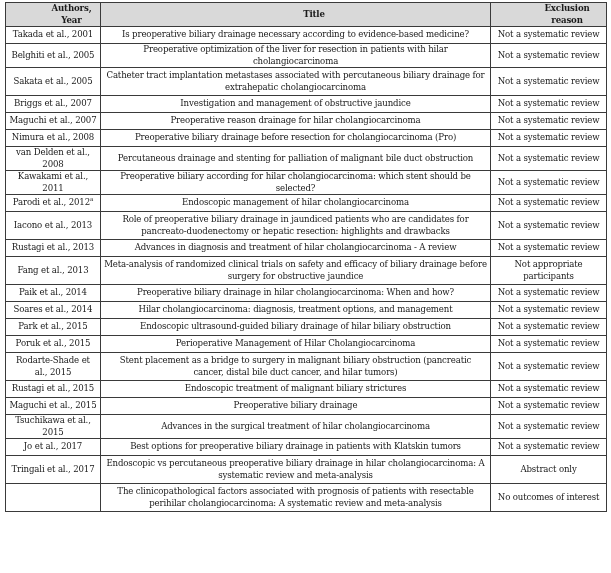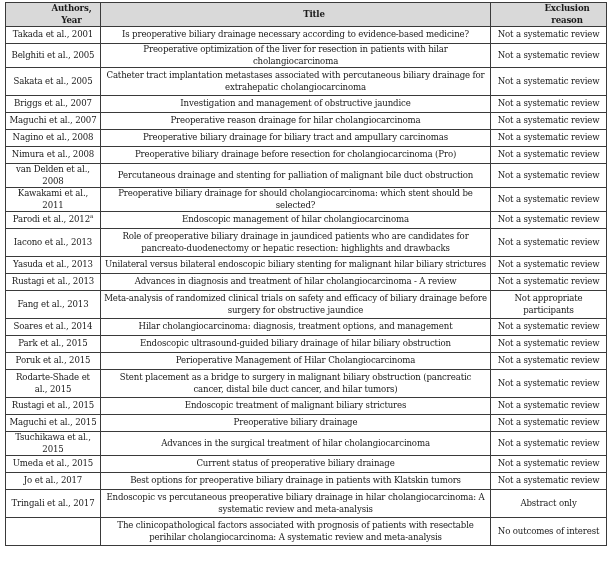--- a/index.html
+++ b/index.html
@@ -70,63 +70,58 @@
         <td><span>Briggs</span> <span class="etal">et al.,</span> <span>2007</span></td>
         <td>Investigation and management of obstructive jaundice</td>
         <td>Not a systematic review</td>
       </tr>
       <tr>
         <td><span>Maguchi</span> <span class="etal">et al.,</span> <span>2007</span></td>
         <td>Preoperative reason drainage for hilar cholangiocarcinoma</td>
         <td>Not a systematic review</td>
       </tr>
       <tr>
-        <td><span>Nagino</span> <span class="etal">et al.,</span> <span>2008</span></td>
-        <td>Preoperative biliary drainage for biliary tract and ampullary carcinomas</td>
-        <td>Not a systematic review</td>
-      </tr>
-      <tr>
         <td><span>Nimura</span> <span class="etal">et al.,</span> <span>2008</span></td>
         <td>Preoperative biliary drainage before resection for cholangiocarcinoma (Pro)</td>
         <td>Not a systematic review</td>
       </tr>
       <tr>
         <td><span>van Delden</span> <span class="etal">et al.,</span> <span>2008</span></td>
         <td>Percutaneous drainage and stenting for palliation of malignant bile duct obstruction</td>
         <td>Not a systematic review</td>
       </tr>
       <tr>
         <td><span>Kawakami</span> <span class="etal">et al.,</span> <span>2011</span></td>
-        <td>Preoperative biliary drainage for should cholangiocarcinoma: which stent should be selected?</td>
+        <td>Preoperative biliary according for hilar cholangiocarcinoma: which stent should be selected?</td>
         <td>Not a systematic review</td>
       </tr>
       <tr>
         <td><span>Parodi</span> <span class="etal">et al.,</span> <span>2012</span><sup>a</sup></td>
         <td>Endoscopic management of hilar cholangiocarcinoma</td>
         <td>Not a systematic review</td>
       </tr>
       <tr class="two-line">
         <td><span>Iacono</span> <span class="etal">et al.,</span> <span>2013</span></td>
         <td>Role of preoperative biliary drainage in jaundiced patients who are candidates for pancreato-duodenectomy or hepatic resection: highlights and drawbacks</td>
         <td>Not a systematic review</td>
       </tr>
       <tr>
-        <td><span>Yasuda</span> <span class="etal">et al.,</span> <span>2013</span></td>
-        <td>Unilateral versus bilateral endoscopic biliary stenting for malignant hilar biliary strictures</td>
-        <td>Not a systematic review</td>
-      </tr>
-      <tr>
         <td><span>Rustagi</span> <span class="etal">et al.,</span> <span>2013</span></td>
         <td>Advances in diagnosis and treatment of hilar cholangiocarcinoma - A review</td>
         <td>Not a systematic review</td>
       </tr>
       <tr class="two-line">
         <td><span>Fang</span> <span class="etal">et al.,</span> <span>2013</span></td>
         <td>Meta-analysis of randomized clinical trials on safety and efficacy of biliary drainage before surgery for obstructive jaundice</td>
         <td>Not appropriate participants</td>
+      </tr>
+      <tr>
+        <td><span>Paik</span> <span class="etal">et al.,</span> <span>2014</span></td>
+        <td>Preoperative biliary drainage in hilar cholangiocarcinoma: When and how?</td>
+        <td>Not a systematic review</td>
       </tr>
       <tr>
         <td><span>Soares</span> <span class="etal">et al.,</span> <span>2014</span></td>
         <td>Hilar cholangiocarcinoma: diagnosis, treatment options, and management</td>
         <td>Not a systematic review</td>
       </tr>
       <tr>
         <td><span>Park</span> <span class="etal">et al.,</span> <span>2015</span></td>
         <td>Endoscopic ultrasound-guided biliary drainage of hilar biliary obstruction</td>
         <td>Not a systematic review</td>
@@ -150,25 +145,20 @@
         <td><span>Maguchi</span> <span class="etal">et al.,</span> <span>2015</span></td>
         <td>Preoperative biliary drainage</td>
         <td>Not a systematic review</td>
       </tr>
       <tr>
         <td><span>Tsuchikawa</span> <span class="etal">et al.,</span> <span>2015</span></td>
         <td>Advances in the surgical treatment of hilar cholangiocarcinoma</td>
         <td>Not a systematic review</td>
       </tr>
       <tr>
-        <td><span>Umeda</span> <span class="etal">et al.,</span> <span>2015</span></td>
-        <td>Current status of preoperative biliary drainage</td>
-        <td>Not a systematic review</td>
-      </tr>
-      <tr>
         <td><span>Jo</span> <span class="etal">et al.,</span> <span>2017</span></td>
         <td>Best options for preoperative biliary drainage in patients with Klatskin tumors</td>
         <td>Not a systematic review</td>
       </tr>
       <tr class="two-line">
         <td><span>Tringali</span> <span class="etal">et al.,</span> <span>2017</span></td>
         <td>Endoscopic vs percutaneous preoperative biliary drainage in hilar cholangiocarcinoma: A systematic review and meta-analysis</td>
         <td>Abstract only</td>
       </tr>
       <tr class="two-line">

